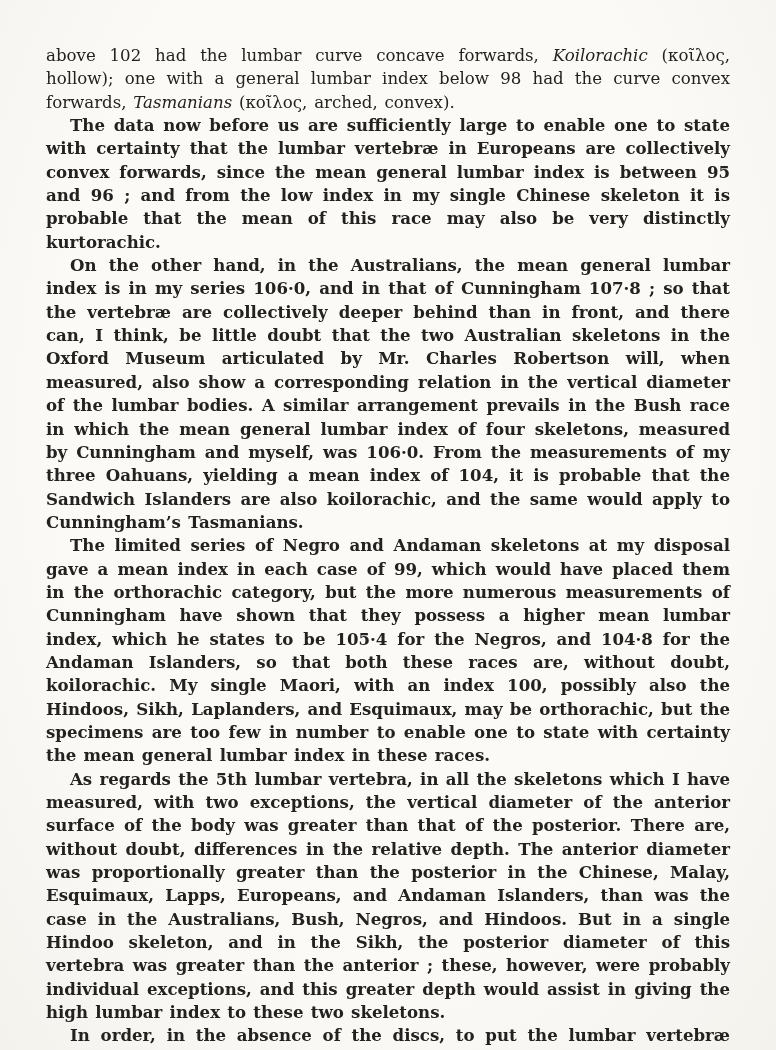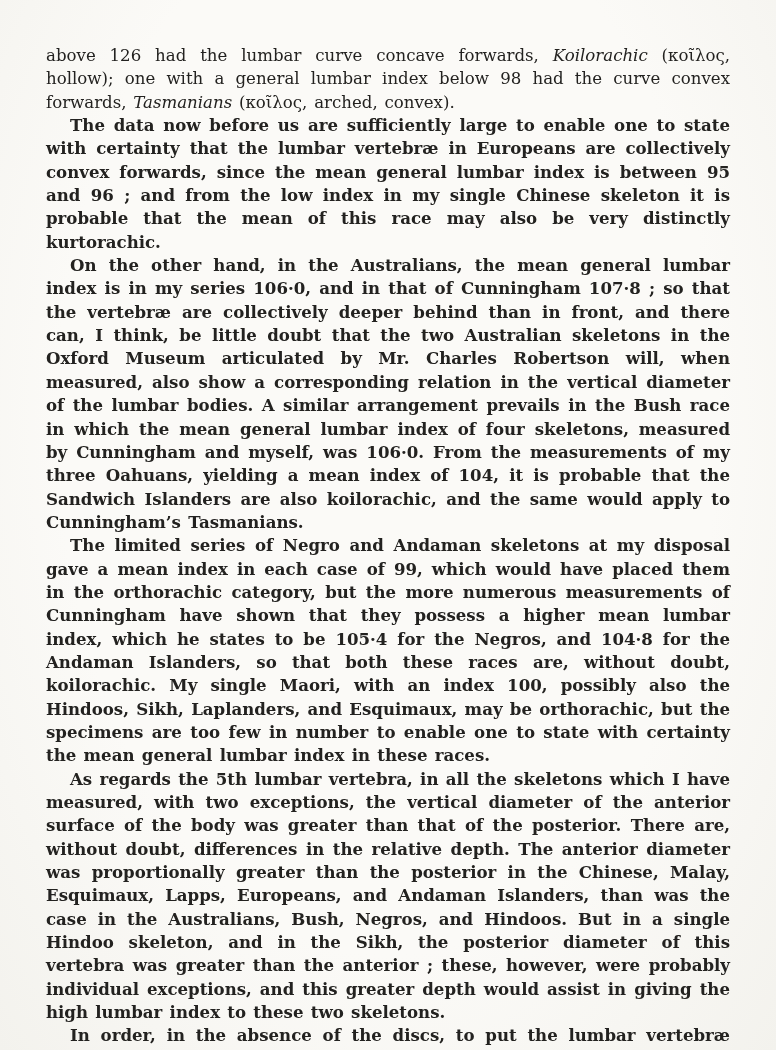--- a/index.html
+++ b/index.html
@@ -58,20 +58,20 @@
     font-weight: bold;
   }
   .body-text i {
   }
 </style>
 </head>
 <body>
 
 <div class="page">
   <div class="body-text">
-      <p class=""><span>above 126 had the lumbar curve concave forwards, </span><i>Koilorachic</i><span> (κοῖλος, hollow); one with a general lumbar index below 98 had the curve convex forwards, </span><i>Tasmanians</i><span> (κοῖλος, arched, convex).</span></p>
+      <p class=""><span>above 102 had the lumbar curve concave forwards, </span><i>Koilorachic</i><span> (κοῖλος, hollow); one with a general lumbar index below 98 had the curve convex forwards, </span><i>Tasmanians</i><span> (κοῖλος, arched, convex).</span></p>
       <p class="indent"><span>The data now before us are sufficiently large to enable one to state with certainty that the lumbar vertebræ in Europeans are collectively convex forwards, since the mean general lumbar index is between 95 and 96 ; and from the low index in my single Chinese skeleton it is probable that the mean of this race may also be very distinctly kurtorachic.</span></p>
       <p class="indent"><span>On the other hand, in the Australians, the mean general lumbar index is in my series 106·0, and in that of Cunningham 107·8 ; so that the vertebræ are collectively deeper behind than in front, and there can, I think, be little doubt that the two Australian skeletons in the Oxford Museum articulated by Mr. Charles Robertson will, when measured, also show a corresponding relation in the vertical diameter of the lumbar bodies.  A similar arrangement prevails in the Bush race in which the mean general lumbar index of four skeletons, measured by Cunningham and myself, was 106·0.  From the measurements of my three Oahuans, yielding a mean index of 104, it is probable that the Sandwich Islanders are also koilorachic, and the same would apply to Cunningham’s Tasmanians.</span></p>
       <p class="indent"><span>The limited series of Negro and Andaman skeletons at my disposal gave a mean index in each case of 99, which would have placed them in the orthorachic category, but the more numerous measurements of Cunningham have shown that they possess a higher mean lumbar index, which he states to be 105·4 for the Negros, and 104·8 for the Andaman Islanders, so that both these races are, without doubt, koilorachic.  My single Maori, with an index 100, possibly also the Hindoos, Sikh, Laplanders, and Esquimaux, may be orthorachic, but the specimens are too few in number to enable one to state with certainty the mean general lumbar index in these races.</span></p>
       <p class="indent"><span>As regards the 5th lumbar vertebra, in all the skeletons which I have measured, with two exceptions, the vertical diameter of the anterior surface of the body was greater than that of the posterior.  There are, without doubt, differences in the relative depth.  The anterior diameter was proportionally greater than the posterior in the Chinese, Malay, Esquimaux, Lapps, Europeans, and Andaman Islanders, than was the case in the Australians, Bush, Negros, and Hindoos.  But in a single Hindoo skeleton, and in the Sikh, the posterior diameter of this vertebra was greater than the anterior ; these, however, were probably individual exceptions, and this greater depth would assist in giving the high lumbar index to these two skeletons.</span></p>
       <p class="indent"><span>In order, in the absence of the discs, to put the lumbar vertebræ approximately into the position which they might have had when the discs were in position, I then had the vertebræ articulated with each other in several of those spines in which the posterior vertical diameter of the bodies markedly exceeded the anterior.  In making this articulation the upper border of the superior articular facet of the vertebra below</span></p>
     </div>
 </div>
 
 </body></html>

